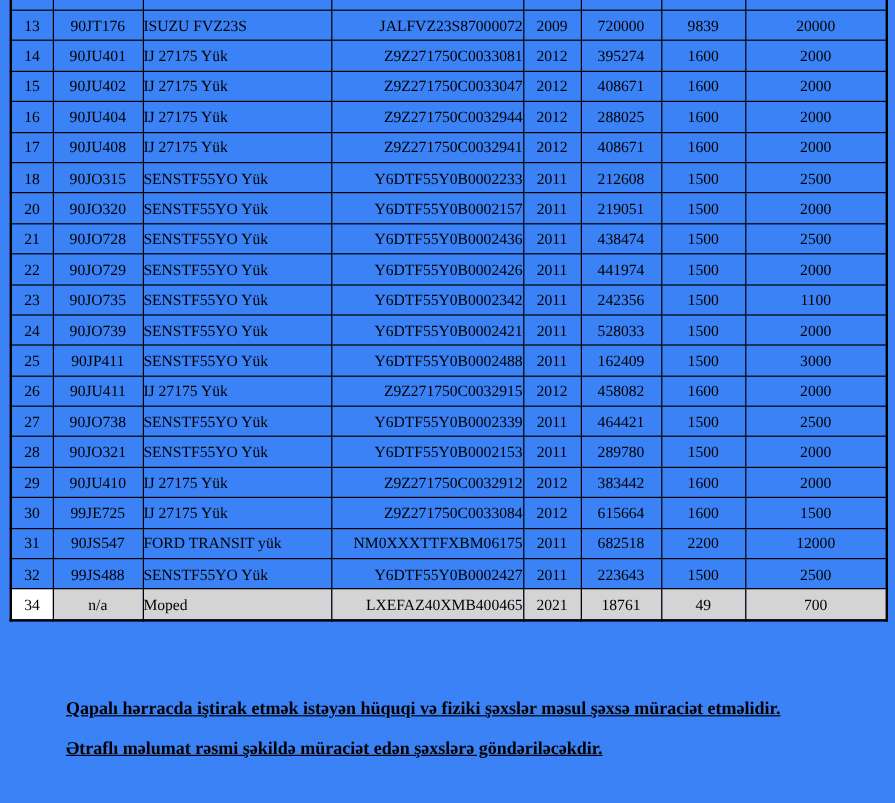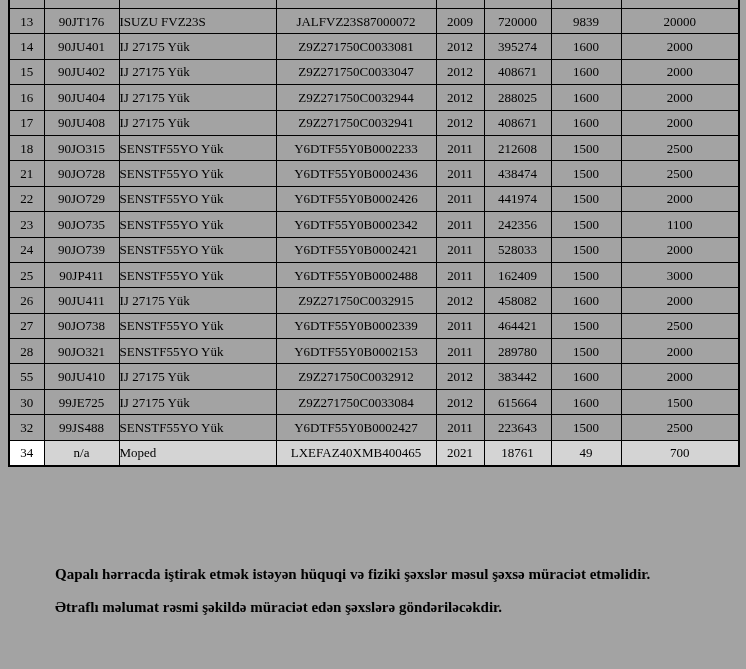--- a/index.html
+++ b/index.html
@@ -4,21 +4,21 @@
 <style>
   html, body {
     margin: 0;
     padding: 0;
     background: #ffffff;
   }
   .page {
     position: relative;
     width: 746px;
     height: 669px;
-    background: #a3a3a3;
+    background: #3b82f6;
     overflow: hidden;
     font-family: "Liberation Serif", "DejaVu Serif", serif;
     color: #000000;
   }
   table.vehicle-table {
     position: absolute;
     left: 8px;
     top: 0;
     width: 731px;
     border-collapse: collapse;
@@ -37,32 +37,33 @@
     line-height: 1;
   }
   
   tr.cutoff td {
     height: 8px;
     border-top-style: hidden;
   }
   td.col-no    { text-align: center; padding-left: 8px; }
   td.col-plate { text-align: center; padding-left: 5px; }
   td.col-model { text-align: left; padding-left: 5px; }
-  td.col-vin   { text-align: center; padding-left: 6px; }
+  td.col-vin   { text-align: right; padding-left: 6px; }
   td.col-year, td.col-odometer, td.col-engine, td.col-price { text-align: center; }
 
   tr.shaded td { background: #d4d4d4; }
   tr.shaded td.col-no { background: #ffffff; }
   tr.section-start td { border-top-width: 2px; }
 
   .notes {
     position: absolute;
     left: 55px;
-    top: 564px;
+    top: 581px;
     width: 652px;
+    text-decoration: underline;
   }
   .note {
     font-weight: bold;
     font-size: 15px;
     line-height: 20px;
     margin: 0 0 13px 0;
     color: #000000;
   }
 </style>
 </head>
@@ -146,20 +147,30 @@
           <td class="col-no">18</td>
           <td class="col-plate">90JO315</td>
           <td class="col-model">SENSTF55YO Yük</td>
           <td class="col-vin">Y6DTF55Y0B0002233</td>
           <td class="col-year">2011</td>
           <td class="col-odometer">212608</td>
           <td class="col-engine">1500</td>
           <td class="col-price">2500</td>
         </tr>
         <tr>
+          <td class="col-no">20</td>
+          <td class="col-plate">90JO320</td>
+          <td class="col-model">SENSTF55YO Yük</td>
+          <td class="col-vin">Y6DTF55Y0B0002157</td>
+          <td class="col-year">2011</td>
+          <td class="col-odometer">219051</td>
+          <td class="col-engine">1500</td>
+          <td class="col-price">2000</td>
+        </tr>
+        <tr>
           <td class="col-no">21</td>
           <td class="col-plate">90JO728</td>
           <td class="col-model">SENSTF55YO Yük</td>
           <td class="col-vin">Y6DTF55Y0B0002436</td>
           <td class="col-year">2011</td>
           <td class="col-odometer">438474</td>
           <td class="col-engine">1500</td>
           <td class="col-price">2500</td>
         </tr>
         <tr>
@@ -226,38 +237,48 @@
           <td class="col-no">28</td>
           <td class="col-plate">90JO321</td>
           <td class="col-model">SENSTF55YO Yük</td>
           <td class="col-vin">Y6DTF55Y0B0002153</td>
           <td class="col-year">2011</td>
           <td class="col-odometer">289780</td>
           <td class="col-engine">1500</td>
           <td class="col-price">2000</td>
         </tr>
         <tr>
-          <td class="col-no">55</td>
+          <td class="col-no">29</td>
           <td class="col-plate">90JU410</td>
           <td class="col-model">IJ 27175 Yük</td>
           <td class="col-vin">Z9Z271750C0032912</td>
           <td class="col-year">2012</td>
           <td class="col-odometer">383442</td>
           <td class="col-engine">1600</td>
           <td class="col-price">2000</td>
         </tr>
         <tr>
           <td class="col-no">30</td>
           <td class="col-plate">99JE725</td>
           <td class="col-model">IJ 27175 Yük</td>
           <td class="col-vin">Z9Z271750C0033084</td>
           <td class="col-year">2012</td>
           <td class="col-odometer">615664</td>
           <td class="col-engine">1600</td>
           <td class="col-price">1500</td>
+        </tr>
+        <tr>
+          <td class="col-no">31</td>
+          <td class="col-plate">90JS547</td>
+          <td class="col-model">FORD TRANSIT yük</td>
+          <td class="col-vin">NM0XXXTTFXBM06175</td>
+          <td class="col-year">2011</td>
+          <td class="col-odometer">682518</td>
+          <td class="col-engine">2200</td>
+          <td class="col-price">12000</td>
         </tr>
         <tr>
           <td class="col-no">32</td>
           <td class="col-plate">99JS488</td>
           <td class="col-model">SENSTF55YO Yük</td>
           <td class="col-vin">Y6DTF55Y0B0002427</td>
           <td class="col-year">2011</td>
           <td class="col-odometer">223643</td>
           <td class="col-engine">1500</td>
           <td class="col-price">2500</td>

